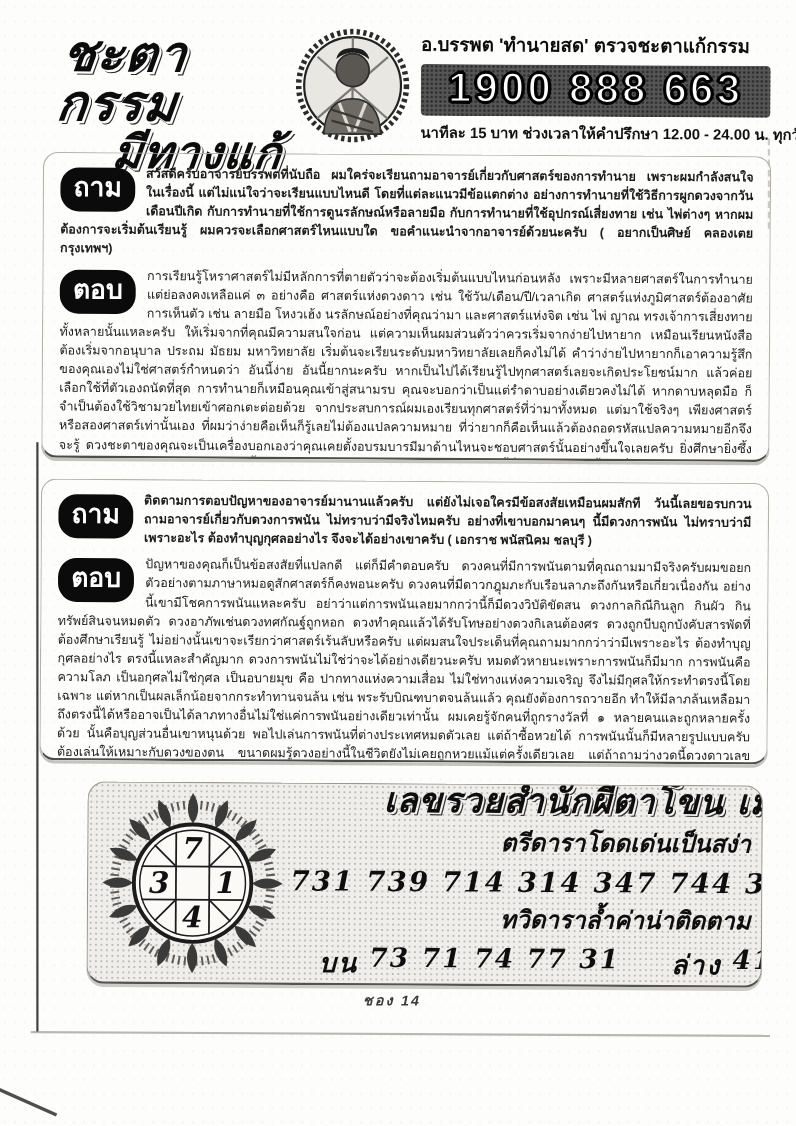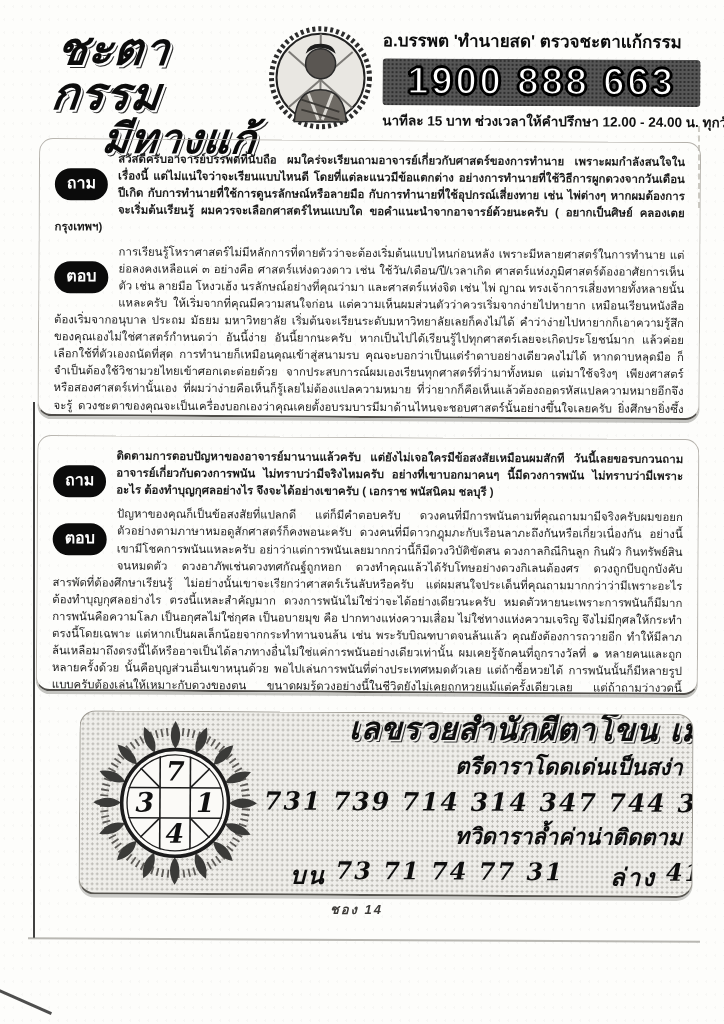--- a/index.html
+++ b/index.html
@@ -58,24 +58,24 @@
     box-shadow:0 3px 0 rgba(90,88,84,0.35);
     padding:11px 15px 8px 15px;
     background:transparent;
     overflow:hidden;
   }
   #qa-section-1 { top:140px; height:278px; }
   #qa-section-2 { top:437px; height:256px; }
   .qa-badge {
     float:left;
     background:#0b0b0b; color:#fff;
-    font-size:16px; font-weight:bold; line-height:1;
+    font-size:24px; font-weight:bold; line-height:1;
     padding:7px 12px 9px 12px;
     border-radius:17px;
-    margin:18px 10px 3px 0;
+    margin:2px 10px 3px 0;
   }
   .qa-text { font-size:11.4px; line-height:1.5; text-align:justify; color:#1b1b1b; }
   .q-text { font-weight:bold; margin-bottom:7px; min-height:36px; }
   .a-text { font-weight:normal; min-height:36px; }
 
   
   .lottery-box {
     position:absolute; top:712px; left:84px; width:614px; height:184px;
     border:1px solid #9a978f;
     border-bottom:2px solid #55534e;

